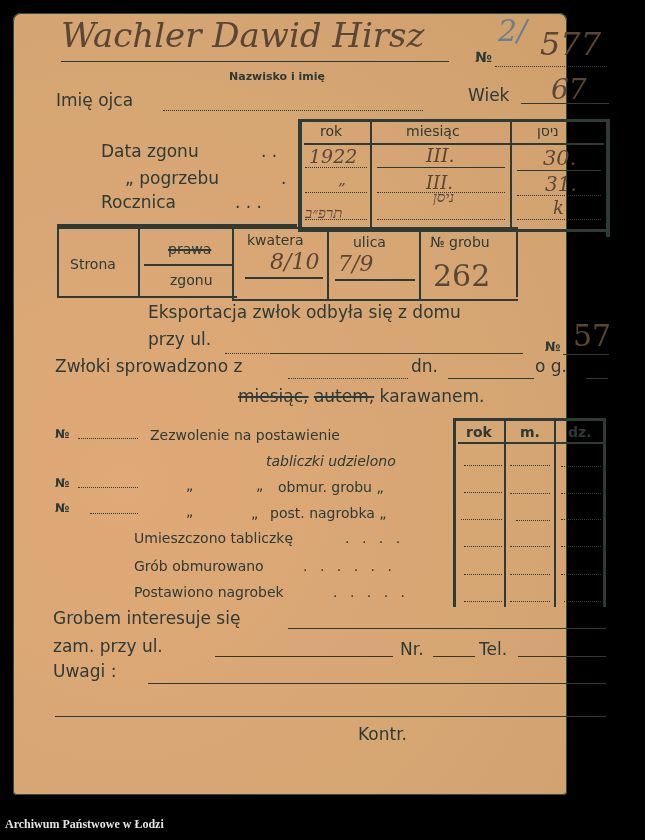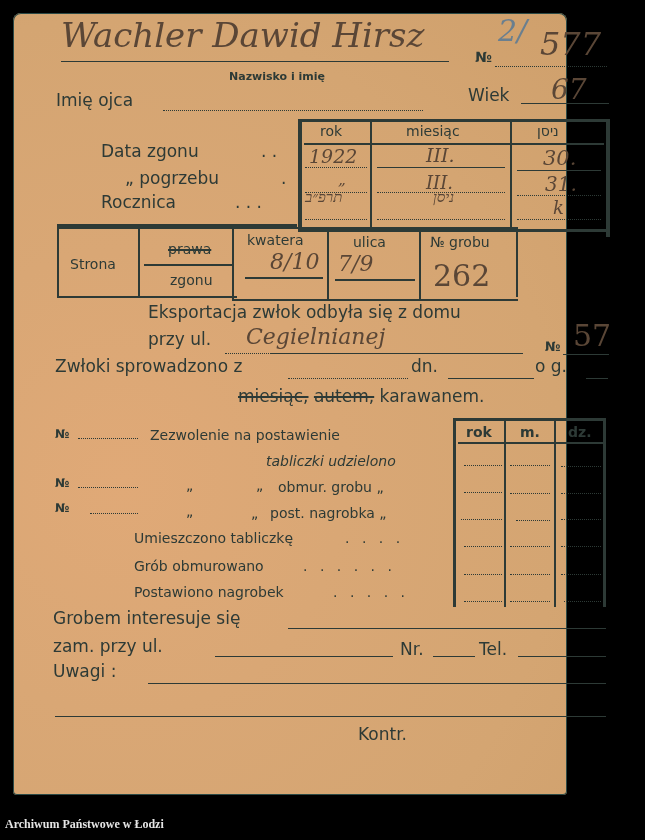--- a/index.html
+++ b/index.html
@@ -69,21 +69,21 @@
     <div class="line" style="left:364px; width:128px; top:154px;"></div>
     <div class="line" style="left:504px; width:84px; top:157px;"></div>
 
     <div class="hand abs" style="left:325px; top:158px; font-size:15px;">„</div>
     <div class="hand abs" style="left:413px; top:159px; font-size:18px;">III.</div>
     <div class="hand abs" style="left:532px; top:159px; font-size:20px;">31.</div>
     <div class="dline" style="left:292px; width:62px; top:179px;"></div>
     <div class="dline" style="left:364px; width:128px; top:179px;"></div>
     <div class="dline" style="left:504px; width:84px; top:182px;"></div>
 
-    <div class="hand abs" style="left:292px; top:175px; font-size:15px;">תרפ״ב</div>
+    <div class="hand abs" style="left:292px; top:191px; font-size:15px;">תרפ״ב</div>
     <div class="hand abs" style="left:420px; top:175px; font-size:15px;">ניסן</div>
     <div class="hand abs" style="left:540px; top:184px; font-size:18px;">k</div>
     <div class="dline" style="left:292px; width:62px; top:206px;"></div>
     <div class="dline" style="left:364px; width:128px; top:206px;"></div>
     <div class="dline" style="left:504px; width:84px; top:206px;"></div>
     <div class="hbar" style="left:285px; width:312px; top:216px; height:3px;"></div>
   </div>
 
   <div>
     <div class="hbar" style="left:44px; width:240px; top:211px; height:3px;"></div>
@@ -109,21 +109,20 @@
     <div class="abs cap" style="left:340px; top:221px;">ulica</div>
     <div class="hand abs" style="left:325px; top:238px; font-size:22px;">7/9</div>
     <div class="hthin" style="left:322px; width:80px; top:266px;"></div>
 
     <div class="abs cap" style="left:417px; top:221px;">№ grobu</div>
     <div class="hand abs" style="left:420px; top:245px; font-size:30px; font-style:normal;">262</div>
   </div>
 
   <div class="abs lbl" style="left:135px; top:289px;">Eksportacja zwłok odbyła się z domu</div>
   <div class="abs lbl" style="left:135px; top:316px;">przy ul.</div>
-  <div class="hand abs" style="left:233px; top:311px; font-size:22px;">Cegielnianej</div>
   <div class="line" style="left:258px; width:252px; top:340px;"></div>
   <div class="dline" style="left:212px; width:46px; top:340px;"></div>
   <div class="abs" style="left:532px; top:326px; font-size:13px; font-weight:bold;">№</div>
   <div class="hand abs" style="left:560px; top:305px; font-size:30px; font-style:normal;">57</div>
   <div class="line" style="left:550px; width:46px; top:341px;"></div>
 
   <div class="abs lbl" style="left:42px; top:343px;">Zwłoki sprowadzono z</div>
   <div class="dline" style="left:275px; width:120px; top:365px;"></div>
   <div class="abs lbl" style="left:398px; top:343px;">dn.</div>
   <div class="line" style="left:435px; width:86px; top:365px;"></div>

